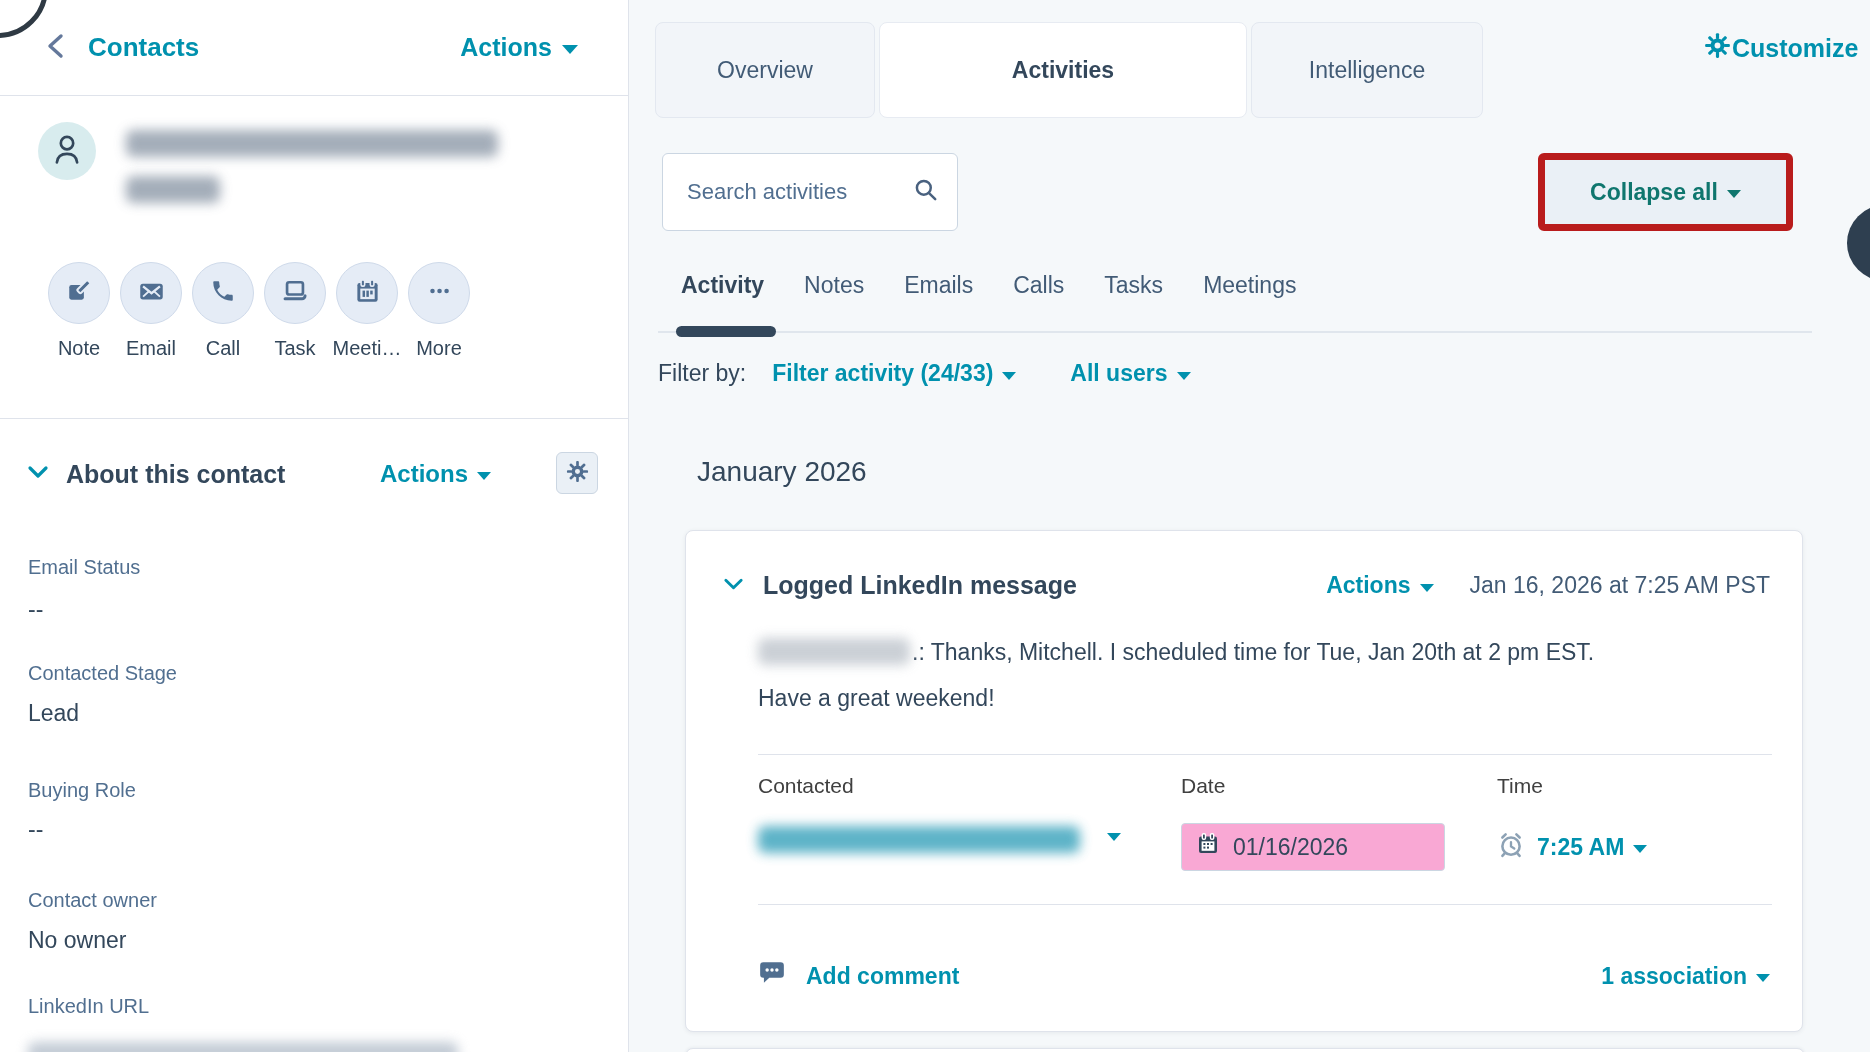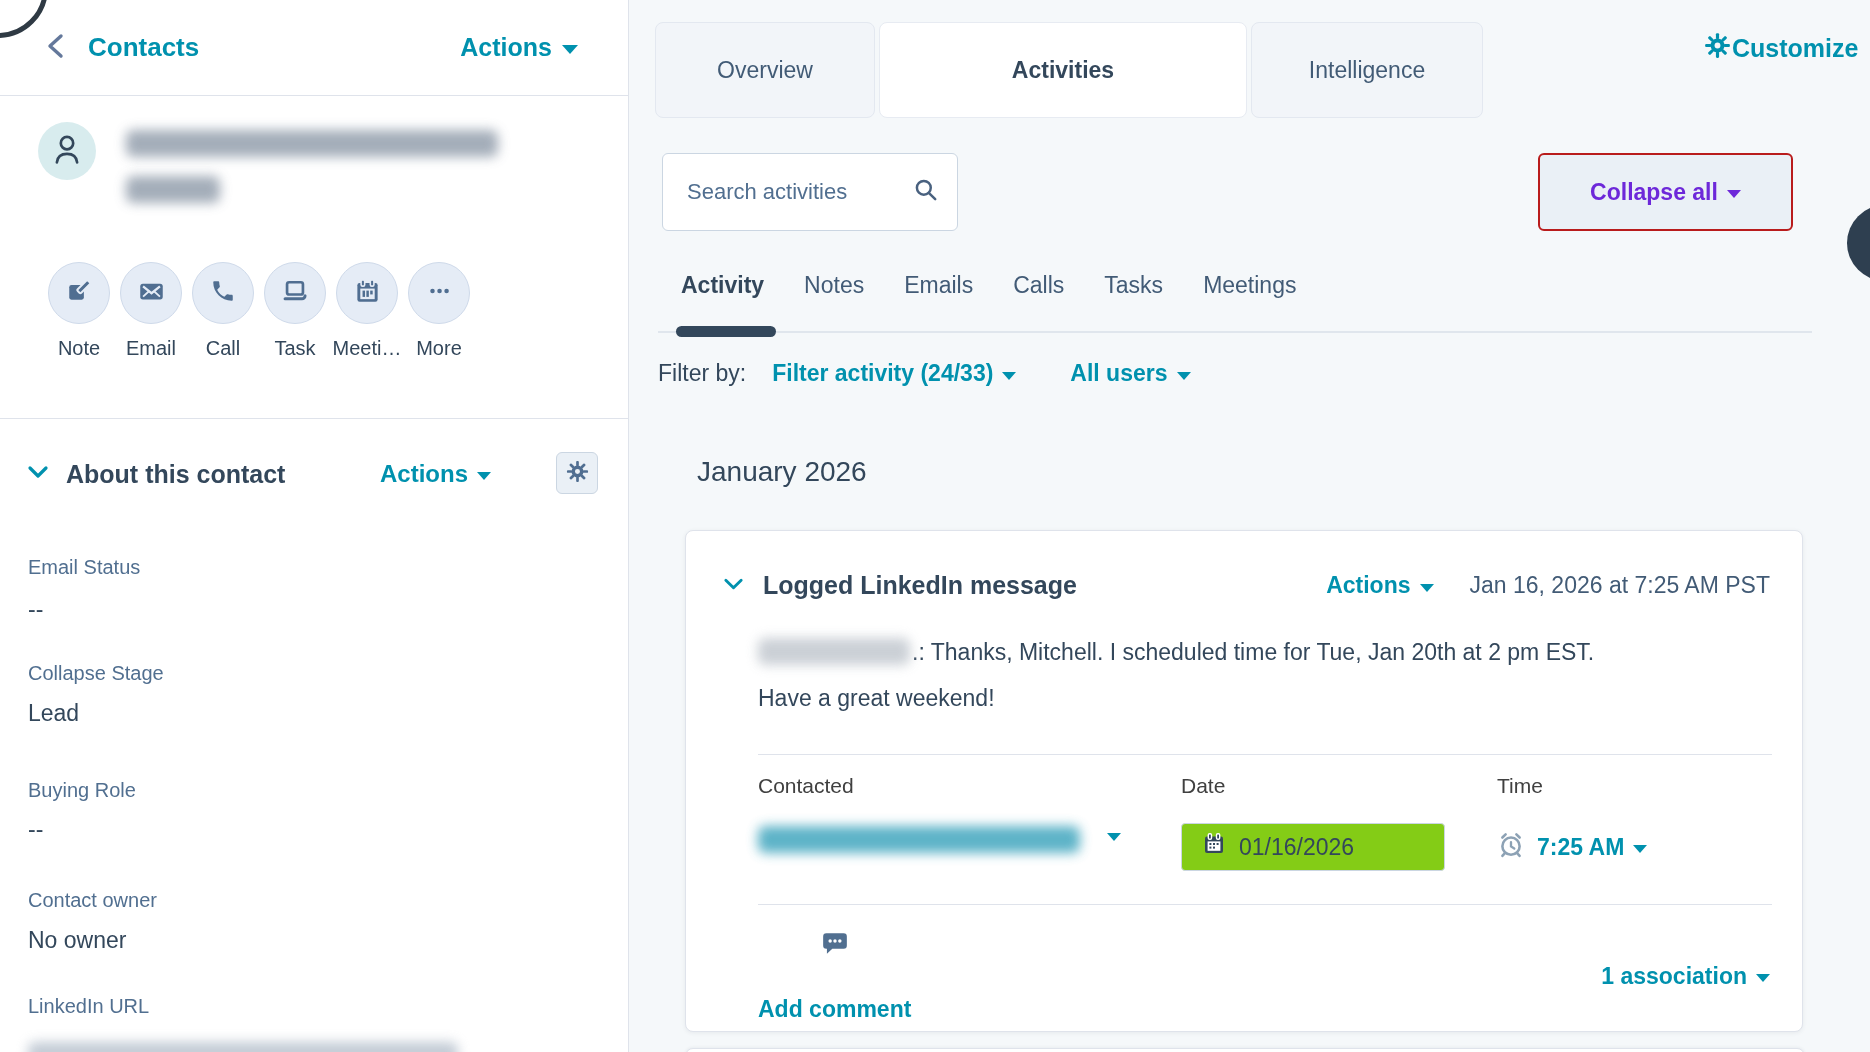--- a/index.html
+++ b/index.html
@@ -32,21 +32,21 @@
   .linkedin-blob{position:absolute;left:28px;top:1042px;width:430px;height:22px;background:#aab6c4;opacity:.7;}
   
   .right-panel{position:absolute;left:629px;top:0;width:1241px;height:1052px;background:#f5f8fa;}
   .tabs-row{position:absolute;left:26px;top:22px;display:flex;gap:4px;}
   .tab{height:96px;box-sizing:border-box;border:1px solid #e3e8f0;background:#f2f5f9;border-radius:8px;display:flex;align-items:center;justify-content:center;font-size:23px;color:#425b76;cursor:pointer;}
   .tab.active{background:#fff;font-weight:bold;color:#33475b;border-color:#e7ebf2;}
   .customize{position:absolute;left:1075px;top:0px;height:96px;display:flex;align-items:center;gap:1px;color:#0091ae;font-size:25px;font-weight:bold;cursor:pointer;white-space:nowrap;}
   .search-box{position:absolute;left:33px;top:153px;width:296px;height:78px;box-sizing:border-box;background:#fff;border:1px solid #cbd6e2;border-radius:6px;display:flex;align-items:center;padding:0 18px 0 22px;}
   .search-box input{border:none;outline:none;flex:1;font-size:22px;font-family:"Liberation Sans",sans-serif;color:#33475b;background:transparent;min-width:0;}
   .search-box input::placeholder{color:#516f90;opacity:1;}
-  .collapse-btn{position:absolute;left:909px;top:153px;width:255px;height:78px;box-sizing:border-box;background:#eaf0f6;border:2px solid #b91c1c;border-radius:6px;display:flex;align-items:center;justify-content:center;font-size:23px;font-weight:bold;color:#6d28d9;cursor:pointer;}
+  .collapse-btn{position:absolute;left:909px;top:153px;width:255px;height:78px;box-sizing:border-box;background:#eaf0f6;border:7px solid #b91c1c;border-radius:6px;display:flex;align-items:center;justify-content:center;font-size:23px;font-weight:bold;color:#0f766e;cursor:pointer;}
   .fab{position:absolute;left:1218px;top:205px;width:76px;height:76px;border-radius:50%;background:#2e3f50;cursor:pointer;}
   .subtabs{position:absolute;left:52px;top:272px;display:flex;gap:40px;font-size:23px;color:#425b76;}
   .subtab{cursor:pointer;}
   .subtab.active{font-weight:bold;color:#33475b;}
   .subtab-line{position:absolute;left:29px;top:331px;width:1154px;height:2px;background:#e0e6ed;}
   .subtab-bar{position:absolute;left:47px;top:326px;width:100px;height:11px;border-radius:6px;background:#33475b;}
   .filter-row{position:absolute;left:29px;top:360px;display:flex;align-items:center;font-size:23px;color:#33475b;}
   .filter-link{color:#0091ae;font-weight:bold;display:flex;align-items:center;cursor:pointer;}
   .group-heading{position:absolute;left:68px;top:456px;font-size:28px;color:#33475b;}
   
@@ -55,25 +55,25 @@
   .card-title{font-size:25px;font-weight:bold;color:#33475b;margin-left:18px;}
   .card-actions{margin-left:auto;color:#0091ae;font-size:23px;font-weight:bold;display:flex;align-items:center;cursor:pointer;}
   .card-time{margin-left:36px;font-size:23px;color:#425b76;}
   .card-message{position:absolute;left:72px;right:60px;top:98px;font-size:23px;line-height:46px;color:#33475b;}
   .msg-author-blob{display:inline-block;vertical-align:middle;width:152px;height:27px;background:#c2c8cf;opacity:.85;margin-right:2px;position:relative;top:-2px;}
   .card-div1{position:absolute;left:72px;width:1014px;top:223px;height:1px;background:#dfe3eb;}
   .card-div2{position:absolute;left:72px;width:1014px;top:373px;height:1px;background:#dfe3eb;}
   .field-label{position:absolute;top:243px;font-size:21px;color:#404040;}
   .contacted-blob{position:absolute;left:72px;top:295px;width:322px;height:27px;background:#35a0ba;opacity:.8;}
   .contacted-caret{position:absolute;left:412px;top:302px;color:#0091ae;}
-  .date-input{position:absolute;left:495px;top:292px;width:264px;height:48px;box-sizing:border-box;background:#84cc16;border:1px solid #cbd6e2;border-radius:4px;display:flex;align-items:center;padding:0 20px;gap:13px;font-size:23px;color:#33475b;}
+  .date-input{position:absolute;left:495px;top:292px;width:264px;height:48px;box-sizing:border-box;background:#f9a8d4;border:1px solid #cbd6e2;border-radius:4px;display:flex;align-items:center;padding:0 14px;gap:13px;font-size:23px;color:#33475b;}
   .time-wrap{position:absolute;left:811px;top:292px;height:48px;display:flex;align-items:center;gap:12px;cursor:pointer;}
   .time-value{color:#0091ae;font-size:23px;font-weight:bold;display:flex;align-items:center;}
   .card-footer{position:absolute;left:72px;right:32px;top:418px;height:54px;display:flex;align-items:center;}
-  .add-comment{display:flex;align-items:center;gap:32px;color:#0091ae;font-size:23px;font-weight:bold;cursor:pointer;flex-direction:column;}
+  .add-comment{display:flex;align-items:center;gap:20px;color:#0091ae;font-size:23px;font-weight:bold;cursor:pointer;}
   .association{margin-left:auto;color:#0091ae;font-size:23px;font-weight:bold;display:flex;align-items:center;cursor:pointer;}
   .next-card{position:absolute;left:56px;top:1048px;width:1118px;height:12px;background:#fff;border:1px solid #dfe3eb;border-radius:8px 8px 0 0;box-shadow:0 -1px 3px rgba(45,62,80,.06);}
 </style>
 </head>
 <body>
 
 <div class="page">
 
   <div class="left-panel">
     <div class="corner-arc"></div>
@@ -210,21 +210,21 @@
             <circle cx="12" cy="12" r="6.2"></circle>
             <circle cx="12" cy="12" r="2.6" fill="#eaf0f6"></circle>
           </svg>
         </span>
       </span>
     </div>
 
     <div class="prop-label" style="top:556px;">Email Status</div>
     <div class="prop-value" style="top:596px;">--</div>
 
-    <div class="prop-label" style="top:662px;">Collapse Stage</div>
+    <div class="prop-label" style="top:662px;">Contacted Stage</div>
     <div class="prop-value" style="top:700px;">Lead</div>
 
     <div class="prop-label" style="top:779px;">Buying Role</div>
     <div class="prop-value" style="top:816px;">--</div>
 
     <div class="prop-label" style="top:889px;">Contact owner</div>
     <div class="prop-value" style="top:927px;">No owner</div>
 
     <div class="prop-label" style="top:995px;">LinkedIn URL</div>
     <div class="linkedin-blob blur-blob"></div>

